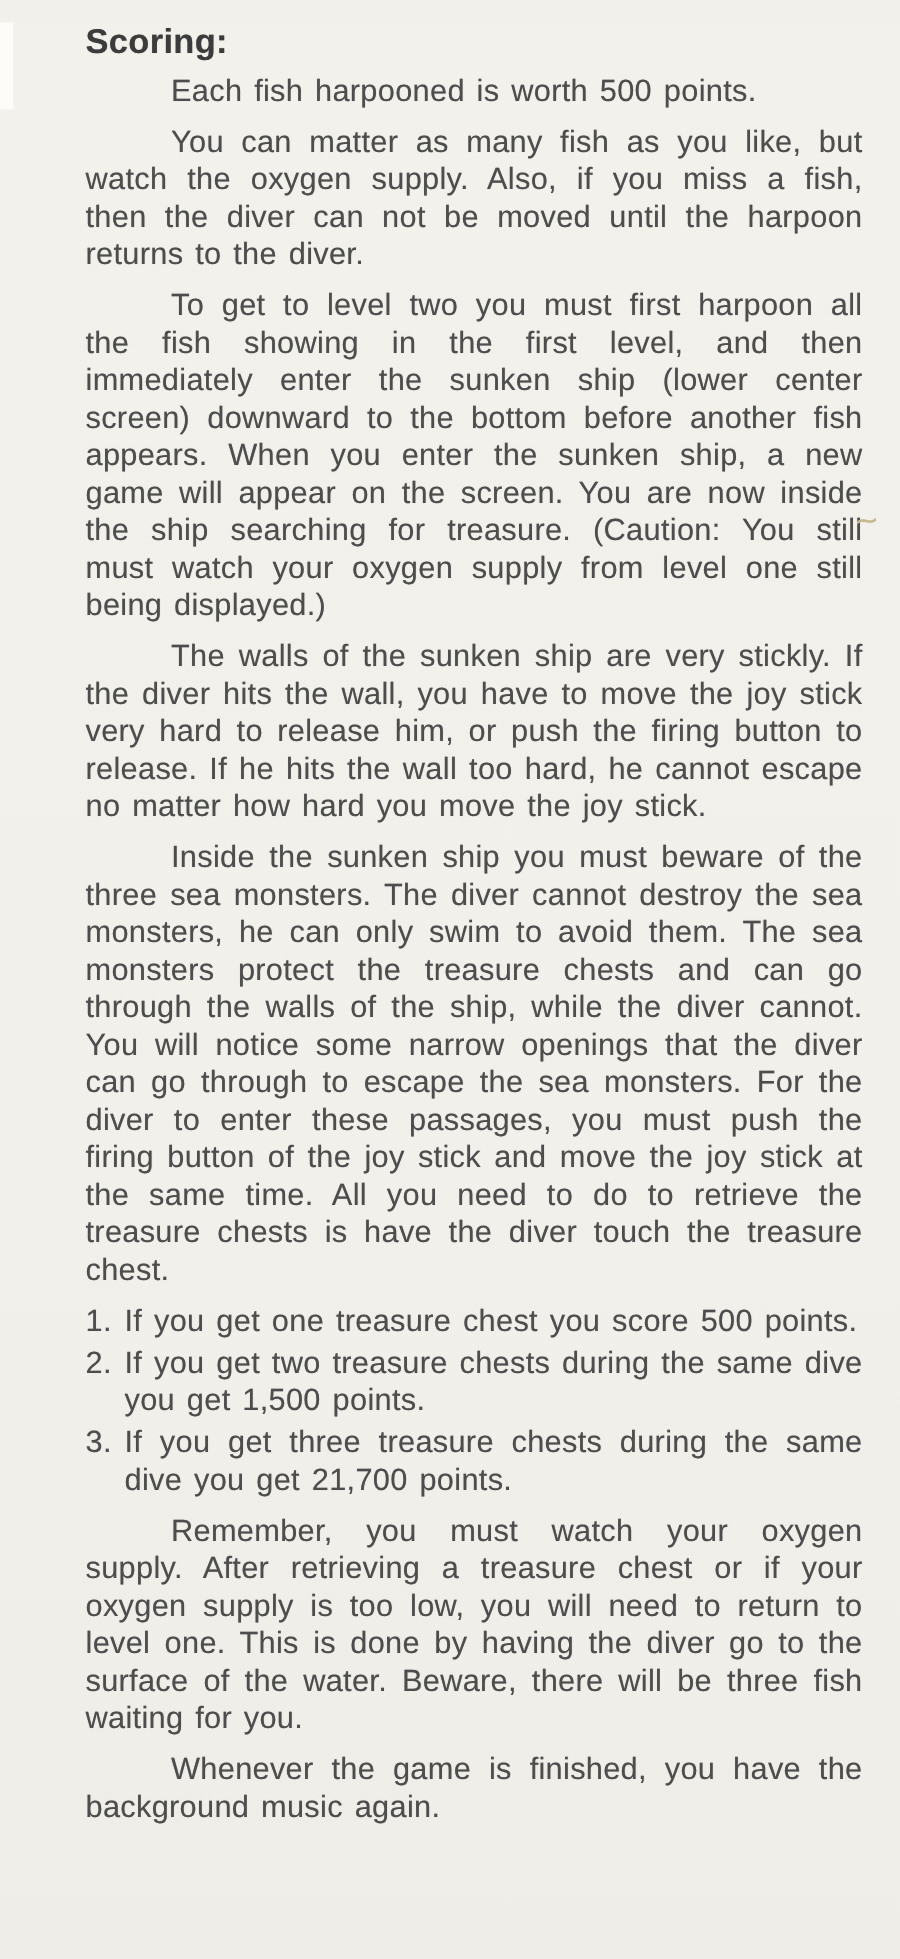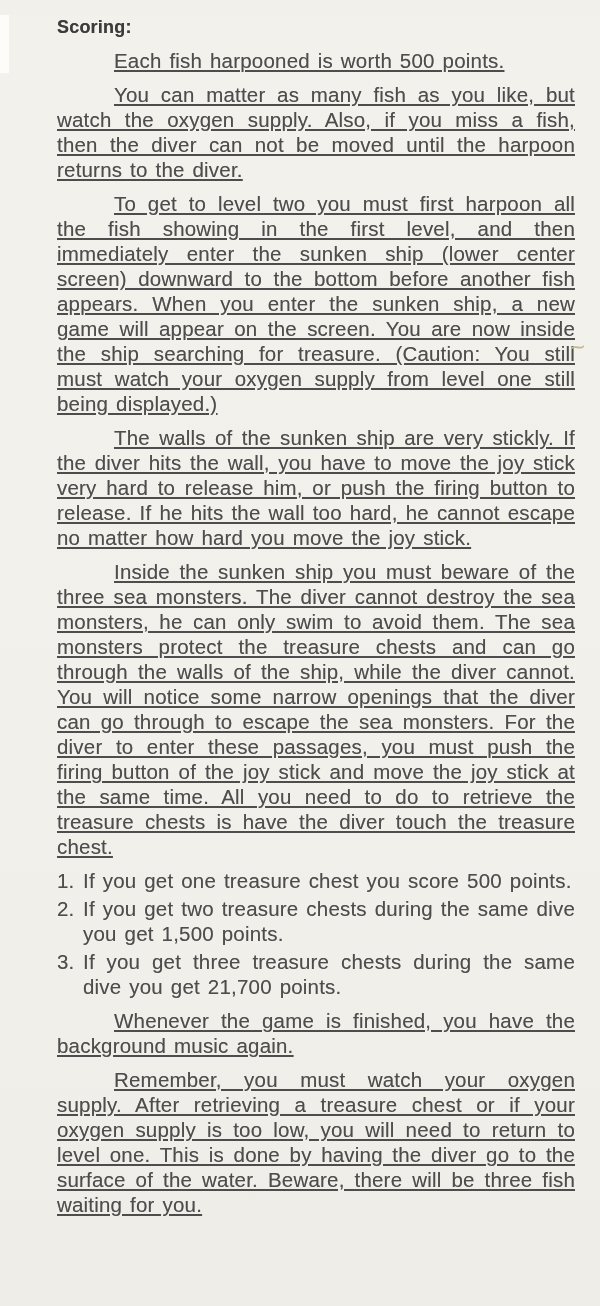--- a/index.html
+++ b/index.html
@@ -19,34 +19,33 @@
     padding: 0 25px 0 57px;
     background:
       linear-gradient(180deg, #f3f1ec 0%, #f2f0eb 60%, #efede8 100%);
     color: #4d4d4d;
     font-size: 20.5px;
     line-height: 25px;
     letter-spacing: 0.2px;
     word-spacing: 2px;
   }
   .heading {
-    font-size: 18px;
+    font-size: 23px;
     font-weight: bold;
     color: #3c3c3c;
     margin: 15px 0 5px 0;
     line-height: 24px;
     text-shadow: 0 0 0.5px rgba(60,60,60,0.6);
   }
   .page .heading:first-of-type { margin-top: 1px; }
   .para {
     margin: 9px 0;
     text-indent: 57px;
     text-align: justify;
     text-shadow: 0 0 0.5px rgba(80,80,80,0.45);
-    text-decoration: underline;
   }
   .scorings-list { margin: 6px 0 9px 0; }
   .list-item {
     display: flex;
     margin: 0 0 3px 0;
     text-shadow: 0 0 0.5px rgba(80,80,80,0.45);
   }
   .list-num {
     flex: 0 0 26px;
     width: 26px;
@@ -100,19 +99,19 @@
     <div class="list-item">
       <span class="list-num">2.</span>
       <span class="list-text">If you get two treasure chests during the same dive you get 1,500 points.</span>
     </div>
     <div class="list-item">
       <span class="list-num">3.</span>
       <span class="list-text">If you get three treasure chests during the same dive you get 21,700 points.</span>
     </div>
   </div>
 
+  <p class="para">Remember, you must watch your oxygen supply. After retrieving a treasure chest or if your oxygen supply is too low, you will need to return to level one. This is done by having the diver go to the surface of the water. Beware, there will be three fish waiting for you.</p>
+
   <p class="para">Whenever the game is finished, you have the background music again.</p>
-
-  <p class="para">Remember, you must watch your oxygen supply. After retrieving a treasure chest or if your oxygen supply is too low, you will need to return to level one. This is done by having the diver go to the surface of the water. Beware, there will be three fish waiting for you.</p>
 
   <div class="stray-mark">~</div>
 
 </div>
 
 </body></html>

